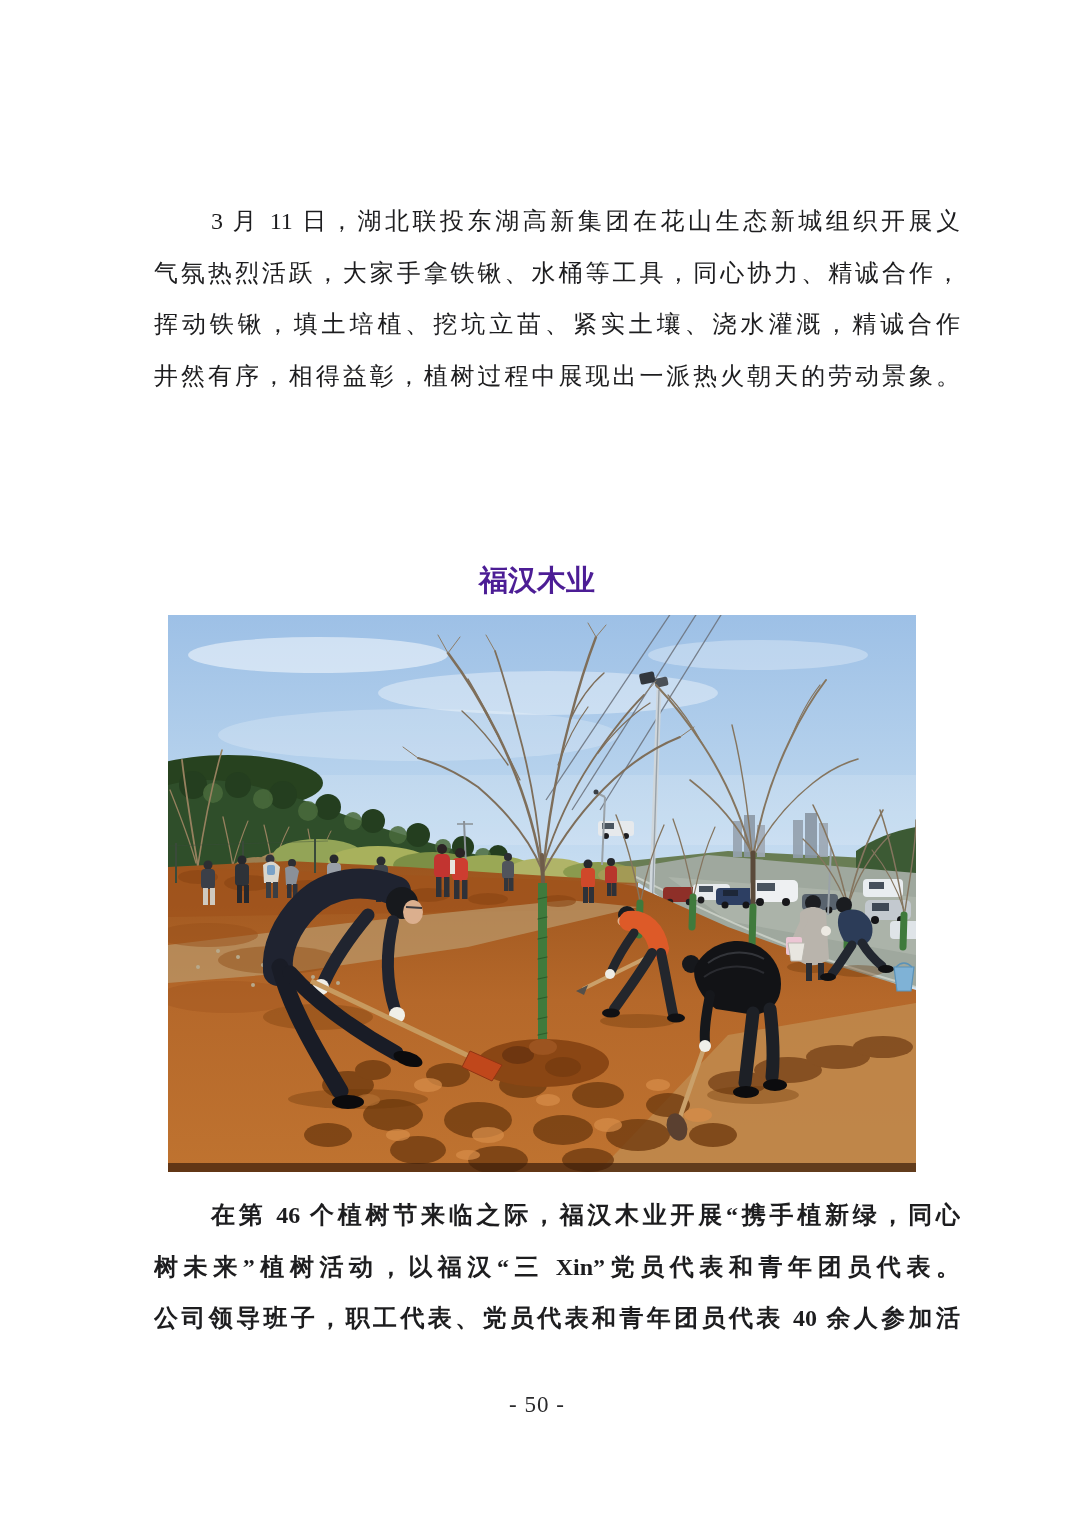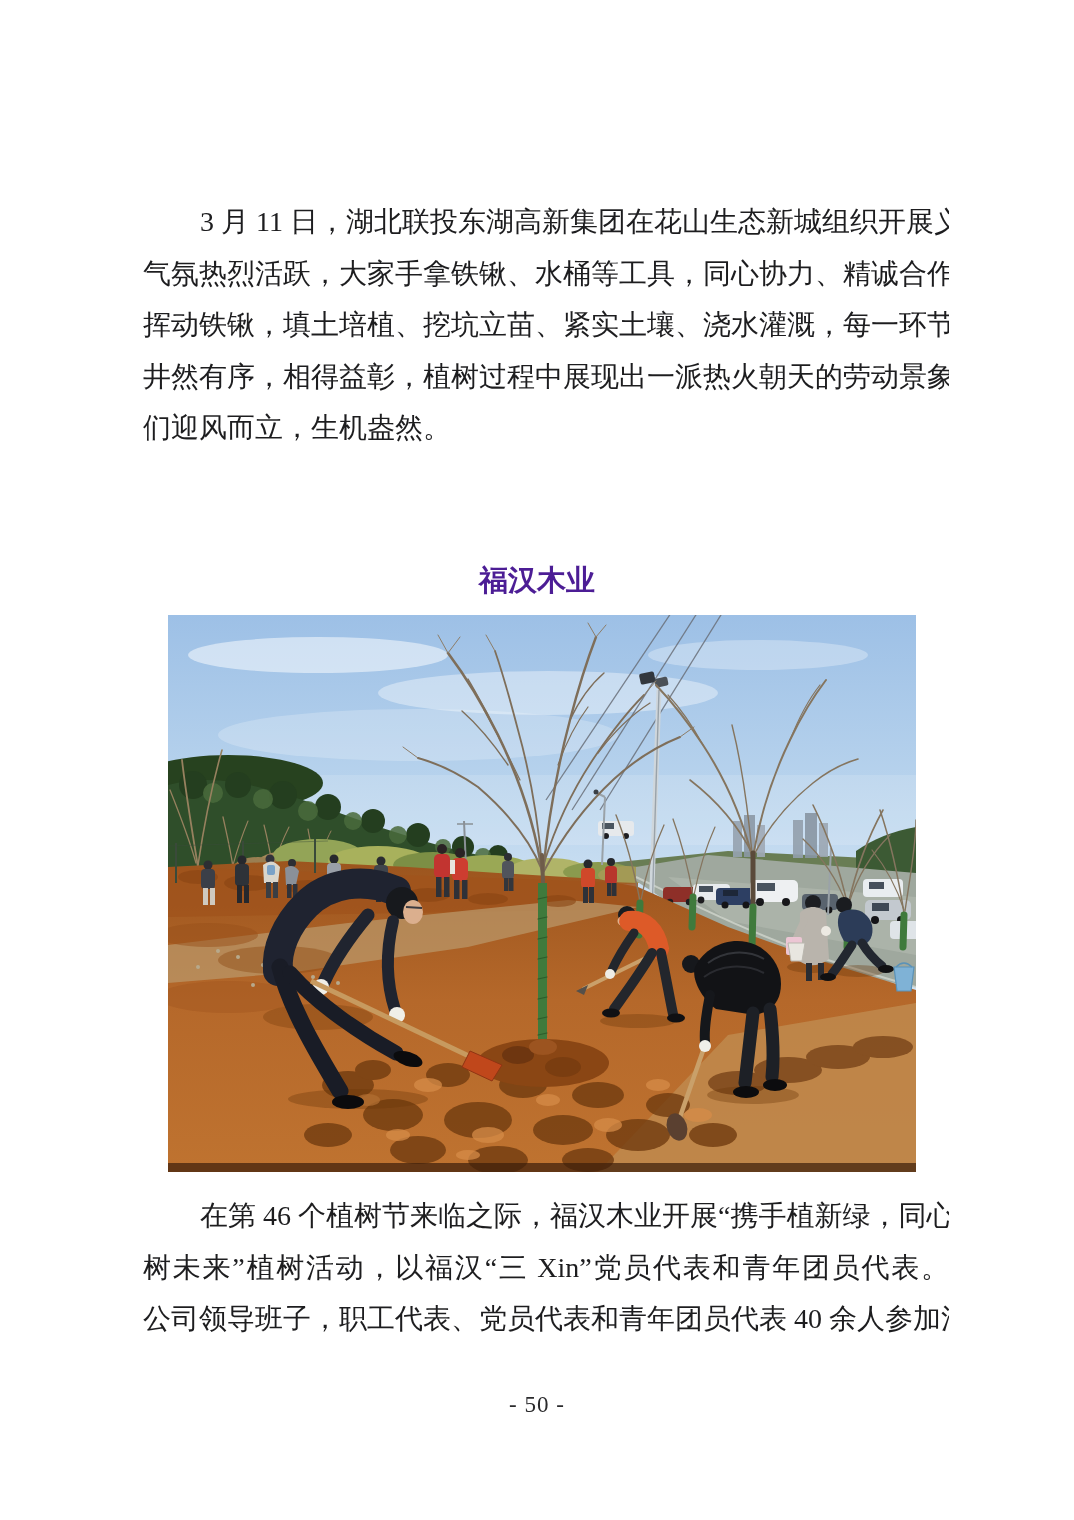--- a/index.html
+++ b/index.html
@@ -1,23 +1,23 @@
 <!DOCTYPE html>
 <html><head>
 <meta charset="utf-8">
 <style>
   html,body{margin:0;padding:0;background:#ffffff;}
   .page{
     position:relative;width:1074px;height:1520px;background:#ffffff;
     margin:0 auto;overflow:hidden;
     font-family:"Liberation Serif","DejaVu Serif",serif;color:#1d1d1f;
   }
-  .article-block{position:absolute;left:143px;width:806px;font-size:28px;}
+  .article-block{position:absolute;left:154px;width:806px;font-size:24px;}
   #para1{top:196px;}
-  #para2{top:1190px;}
+  #para2{top:1190px;font-weight:bold;}
   .line{
     height:51.5px;line-height:51.5px;overflow:hidden;white-space:nowrap;
     text-align:justify;text-align-last:justify;
   }
   .line.indent{text-indent:57px;}
   .line.end{text-align-last:left;}
   .heading{
     position:absolute;top:556px;left:0;width:100%;height:48px;line-height:48px;
     text-align:center;font-weight:bold;font-size:29px;color:#4c1d95;
   }
@@ -32,23 +32,22 @@
   }
 </style>
 </head>
 <body>
 
 <div class="page">
 
   <div class="article-block" id="para1">
     <div class="line indent">3 月 11 日，湖北联投东湖高新集团在花山生态新城组织开展义</div>
     <div class="line">气氛热烈活跃，大家手拿铁锹、水桶等工具，同心协力、精诚合作，</div>
-    <div class="line">挥动铁锹，填土培植、挖坑立苗、紧实土壤、浇水灌溉，每一环节</div>
+    <div class="line">挥动铁锹，填土培植、挖坑立苗、紧实土壤、浇水灌溉，精诚合作</div>
     <div class="line">井然有序，相得益彰，植树过程中展现出一派热火朝天的劳动景象。</div>
-    <div class="line end">们迎风而立，生机盎然。</div>
   </div>
 
   <div class="heading">福汉木业</div>
 
   <div class="photo">
     <svg viewBox="0 0 748 557" xmlns="http://www.w3.org/2000/svg">
       <defs>
         <linearGradient id="sky" x1="0" y1="0" x2="0" y2="1">
           <stop offset="0" stop-color="#9dc0e6"></stop>
           <stop offset="0.6" stop-color="#bcd6ee"></stop>

